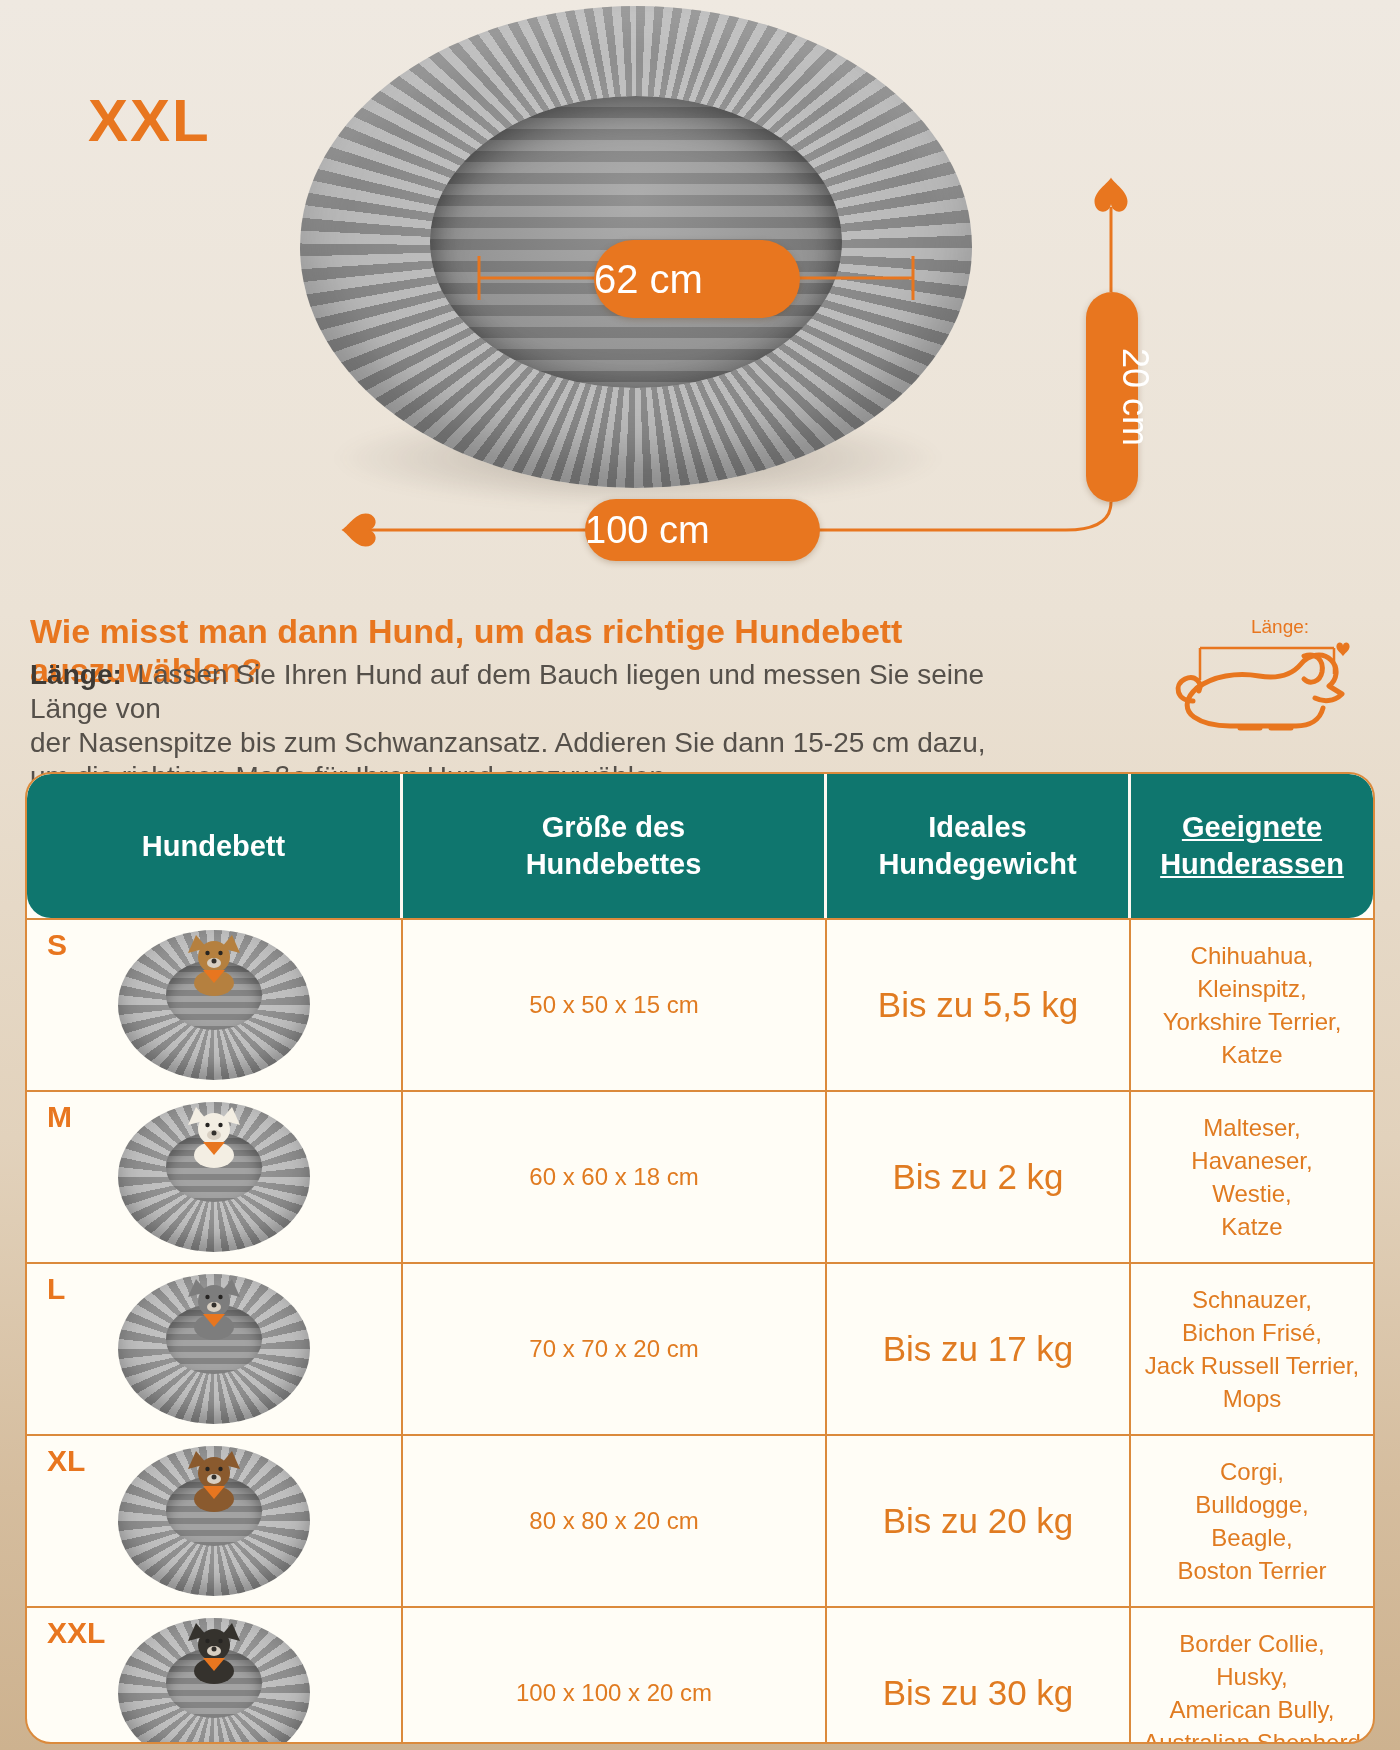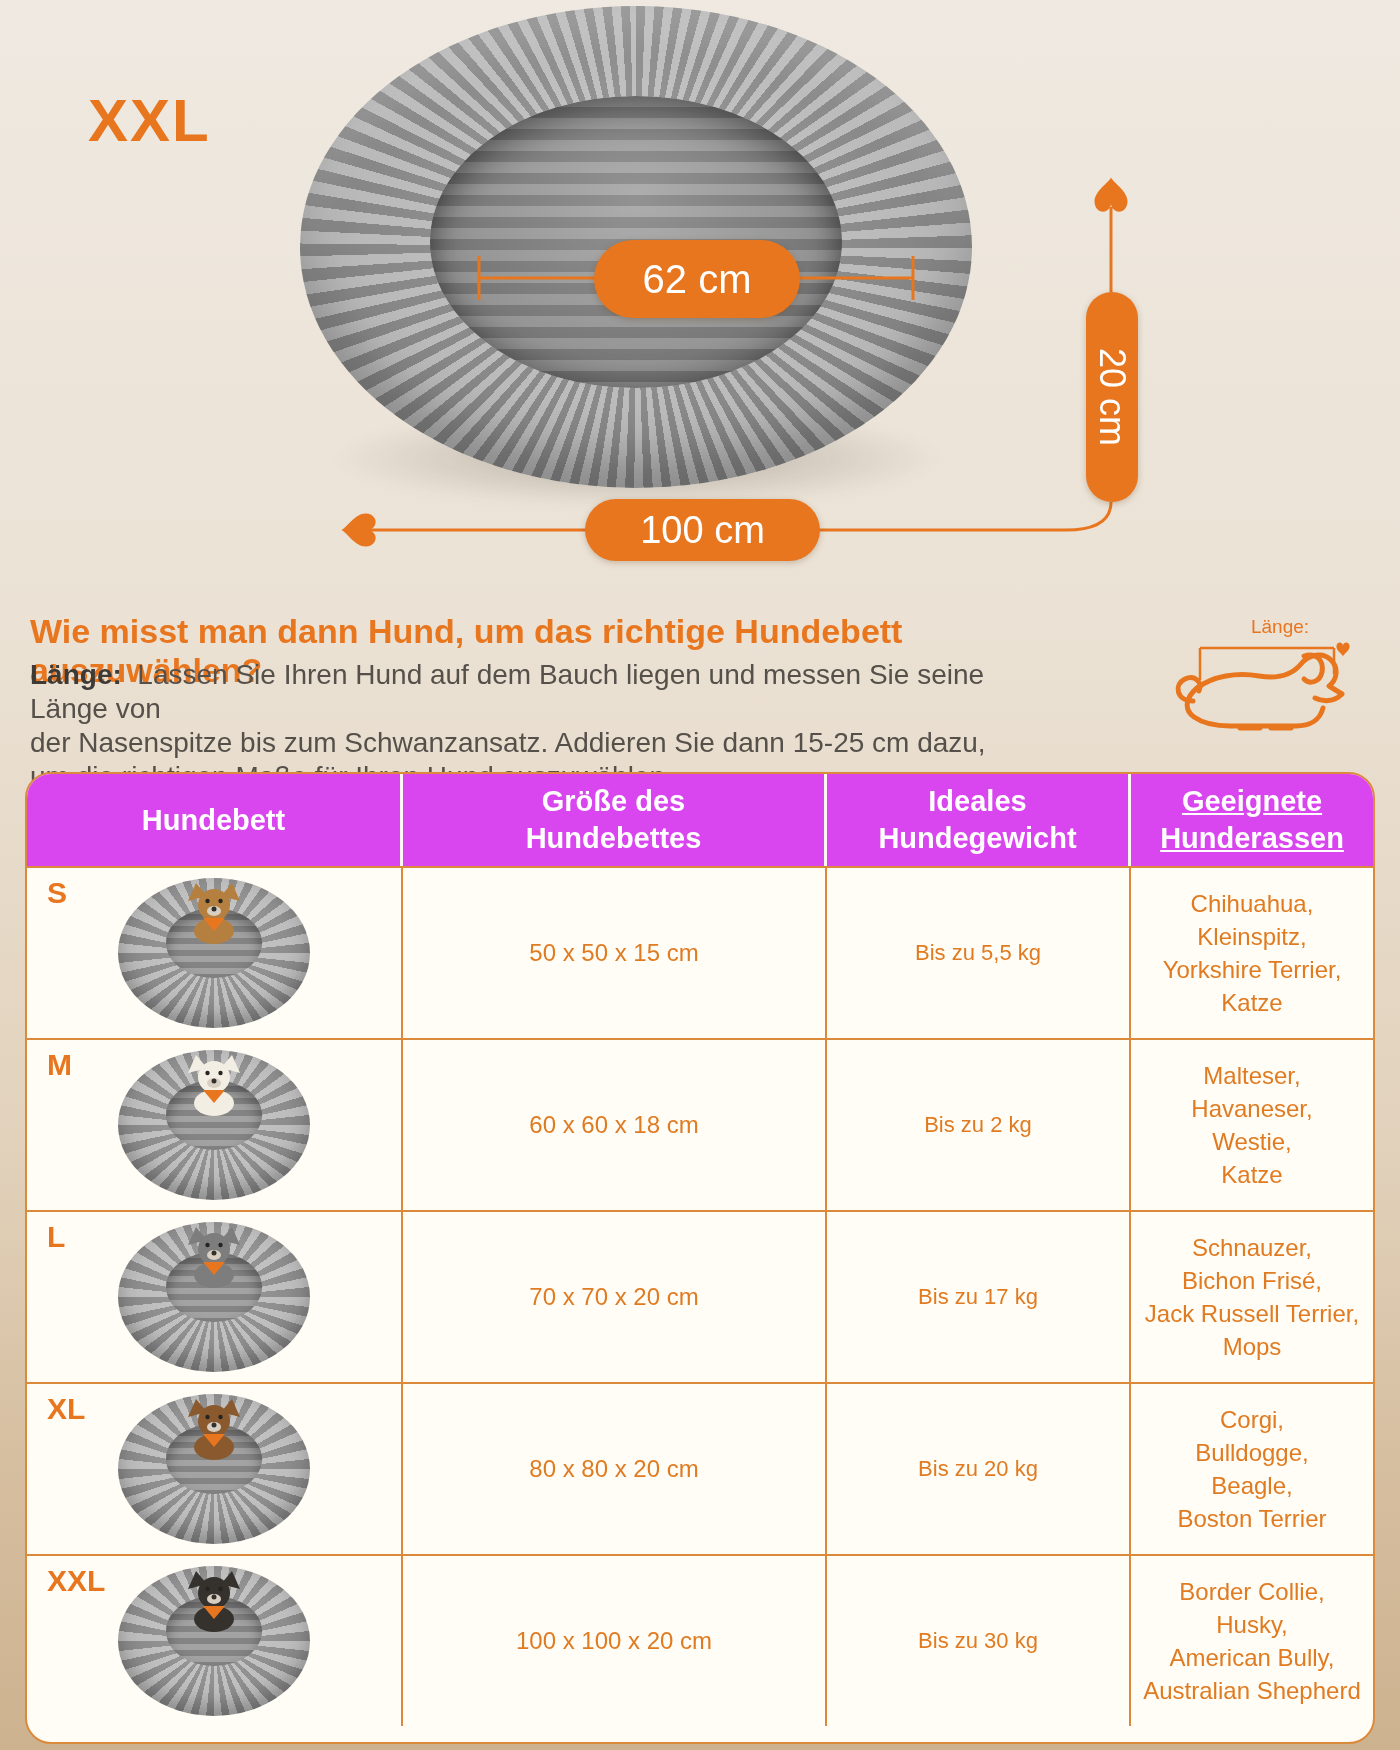--- a/index.html
+++ b/index.html
@@ -30,21 +30,21 @@
   .bed-cushion{
     position:absolute; left:130px; top:90px; width:412px; height:292px; border-radius:50%;
     background:
       radial-gradient(ellipse at 50% 35%, rgba(255,255,255,.14) 0%, rgba(0,0,0,.10) 75%),
       repeating-linear-gradient(180deg, #a0a0a0 0 11px, #808080 11px 22px);
     box-shadow: inset 0 16px 34px rgba(0,0,0,.38), inset 0 -10px 24px rgba(0,0,0,.18);
   }
   
   .pill{
     position:absolute; background:#e8761f; color:#fff; display:flex; align-items:center;
-    justify-content:center; border-radius:44px; font-size:40px;
+    border-radius:44px; font-size:40px;
     box-shadow:0 2px 6px rgba(90,50,10,.25);
   }
   .pill-62 { left:594px; top:240px; width:206px; height:78px; }
   .pill-100{ left:585px; top:499px; width:235px; height:62px; font-size:38px; }
   .pill-20 { left:1086px; top:292px; width:52px; height:210px; border-radius:28px; }
   .pill-20 span{ transform:rotate(90deg); white-space:nowrap; font-size:36px; }
   .measure-svg{ position:absolute; left:0; top:0; pointer-events:none; }
   
   .guide-heading{
     position:absolute; left:30px; top:612px; width:1100px;
@@ -59,40 +59,41 @@
     position:absolute; left:1210px; top:616px; width:140px; text-align:center;
     font-size:19px; color:#e8761f;
   }
   
   .size-table{
     position:absolute; left:25px; top:772px; width:1350px; height:972px;
     border:2px solid #db8a3c; border-radius:26px; overflow:hidden;
     background:#fffdf6;
   }
   .thead{
-    display:grid; grid-template-columns:376px 424px 304px 242px; height:92px;
-    background:#d946ef;
+    display:grid; grid-template-columns:376px 424px 304px 242px; height:144px;
+    background:#0f766e;
+    border-radius:24px;
   }
   .th{
     display:flex; align-items:center; justify-content:center; text-align:center;
     color:#fff; font-size:29px; font-weight:bold; white-space:pre-line; line-height:37px;
     border-right:3px solid #fdf8f1;
   }
   .th:last-child{ border-right:none;text-decoration:underline; }
   .trow{
     display:grid; grid-template-columns:376px 424px 304px 242px; height:172px;
   }
   .td{
     display:flex; align-items:center; justify-content:center; text-align:center;
     border-right:2px solid #db8a3c; border-top:2px solid #db8a3c;
     color:#e07b21; position:relative;
   }
   .td:last-child{ border-right:none; }
   .td-size{ font-size:24px; }
-  .td-weight{ font-size:22px;text-align:center; }
+  .td-weight{ font-size:35px;text-align:center; }
   .td-breeds{ font-size:24px; line-height:33px; white-space:pre-line; }
   .size-label{
     position:absolute; left:20px; top:8px; font-size:30px; font-weight:bold; color:#e8761f;
   }
   
   .thumb{ position:relative; width:212px; height:158px; }
   .t-ring{
     position:absolute; left:10px; top:4px; width:192px; height:150px; border-radius:50%;
     background:
       radial-gradient(ellipse at 50% 42%, rgba(255,255,255,.10) 30%, rgba(0,0,0,0) 60%),

